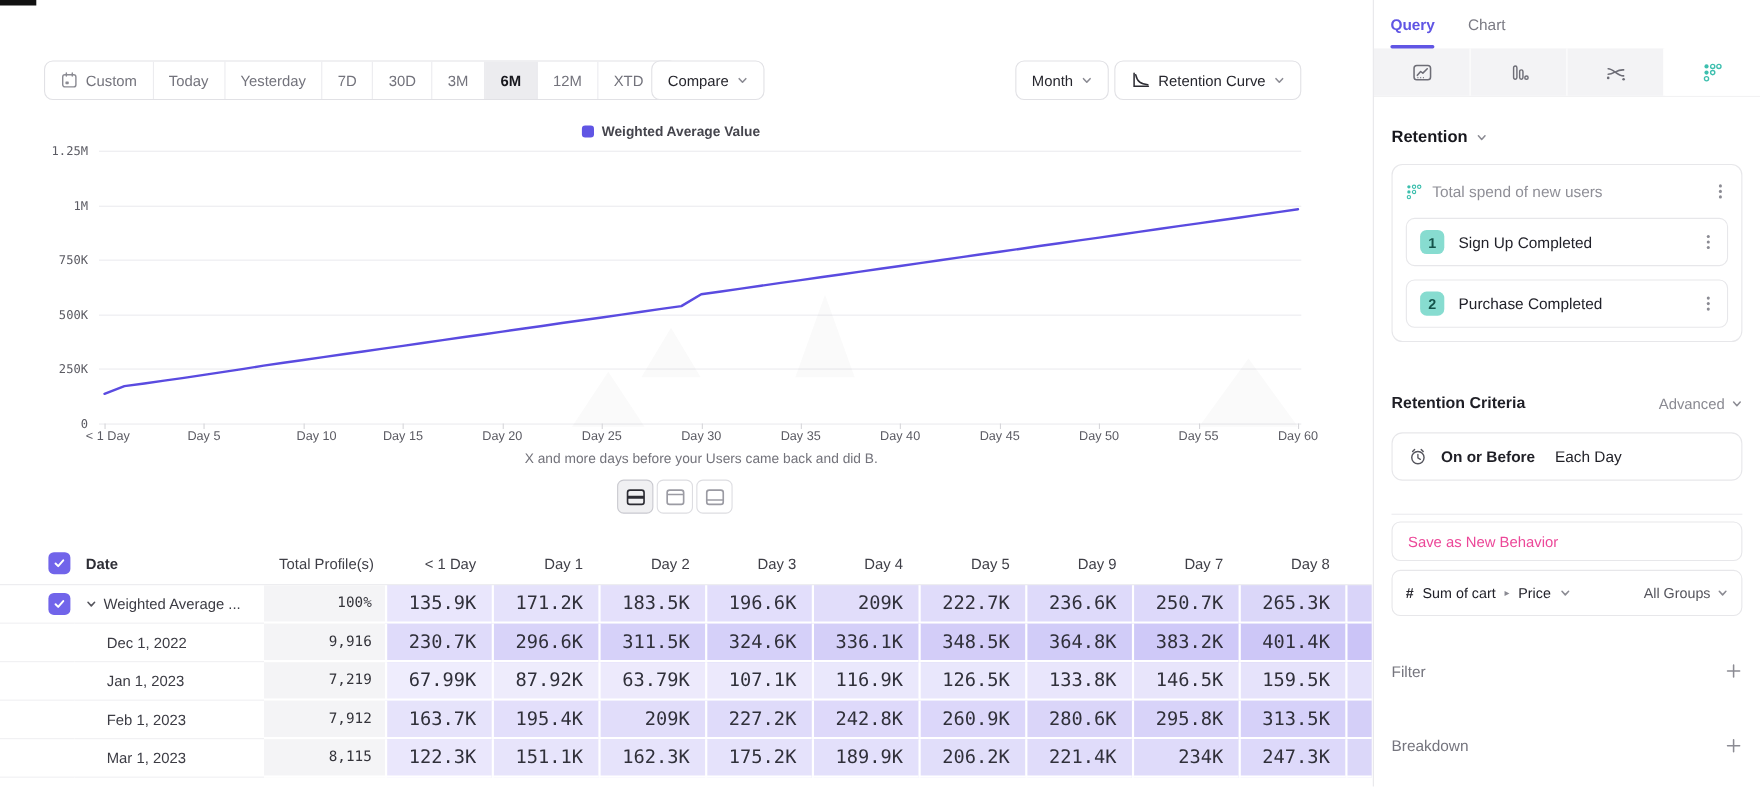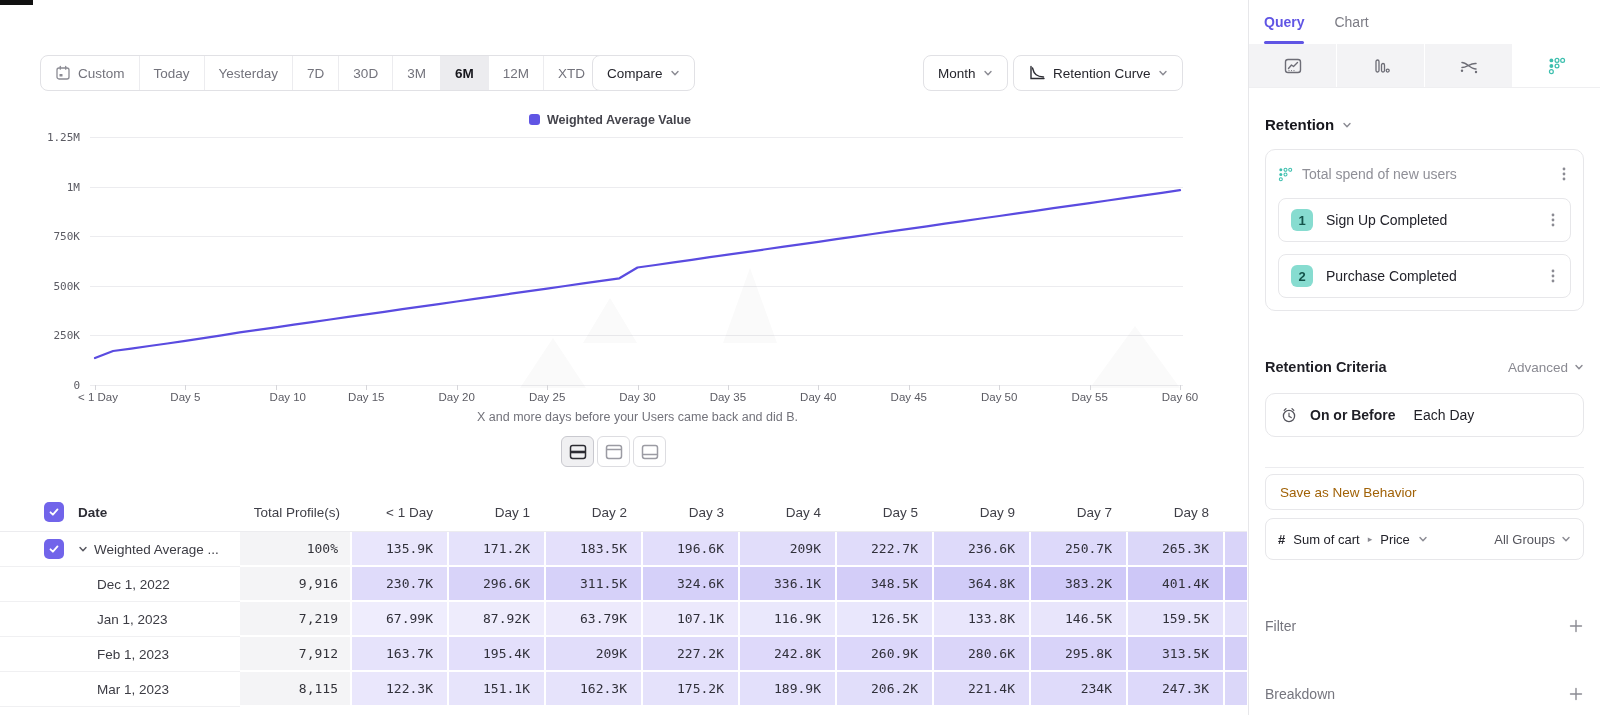--- a/index.html
+++ b/index.html
@@ -54,21 +54,21 @@
   .num-h { justify-content:flex-end; padding-right:14px; }
   .datecell { font-size:13.5px; color:#3c3c44; border-bottom:1px solid #f0f0f2; }
   .chkcell { justify-content:flex-end; padding-right:4px; border-bottom:1px solid #f0f0f2; }
   .thead .chkcell, .thead .datecell { border-bottom:none; }
   .checkbox { width:20px; height:20px; border-radius:5px; background:#7164ea; display:flex;
     align-items:center; justify-content:center; cursor:pointer; }
   .graycell { background:#f4f4f6; justify-content:flex-end; padding-right:12px;
     font-family:"DejaVu Sans Mono", monospace; font-size:13px; color:#33333a;
     border-bottom:2px solid #fff; }
   .valcell { justify-content:flex-end; padding-right:14px; font-family:"DejaVu Sans Mono", monospace;
-    font-size:13px; color:#30303a; border-left:2px solid #fff; border-bottom:2px solid #fff; }
+    font-size:17px; color:#30303a; border-left:2px solid #fff; border-bottom:2px solid #fff; }
   .partcell { border-left:2px solid #fff; border-bottom:2px solid #fff; }
   .expander { color:#55555d; margin:0 6px 0 10px; display:inline-flex; cursor:pointer; }
   .rowlabel { white-space:nowrap; overflow:hidden; }
   .indent { padding-left:29px; }
 
   
   .ptabs { height:44px; display:flex; align-items:center; padding-left:15px; gap:30px; }
   .ptab { font-size:14px; color:#7b7b84; cursor:pointer; position:relative; height:44px;
     display:flex; align-items:center; }
   .ptab.active { color:#6055e4; font-weight:bold; }
@@ -93,31 +93,31 @@
   .kebab { color:#8b8b93; display:inline-flex; cursor:pointer; }
   .crit-head { margin-top:48px; display:flex; align-items:center; }
   .crit-head .t { flex:1; font-size:14.5px; font-weight:bold; color:#1f1f26; }
   .crit-head .adv { font-size:13.5px; color:#8a8a92; display:flex; align-items:center; gap:6px; cursor:pointer; }
   .crit-card { margin-top:18px; border:1px solid #e7e7ea; border-radius:10px; height:44px;
     display:flex; align-items:center; gap:12px; padding:0 14px; cursor:pointer; }
   .crit-card .c1 { font-size:14px; font-weight:bold; color:#1f1f26; }
   .crit-card .c2 { font-size:14px; color:#1f1f26; margin-left:6px; }
   .pdivider { margin-top:30px; height:1px; background:#ececef; }
   .save-card { margin-top:6px; border:1px solid #e7e7ea; border-radius:8px; height:36px;
-    display:flex; align-items:center; padding:0 14px; font-size:13.5px; color:#a16207; cursor:pointer; }
+    display:flex; align-items:center; padding:0 14px; font-size:13.5px; color:#ec4899; cursor:pointer; }
   .agg-card { margin-top:8px; border:1px solid #e7e7ea; border-radius:8px; height:42px;
     display:flex; align-items:center; padding:0 12px; gap:8px; cursor:pointer; }
   .agg-card .hash { font-size:13px; color:#26262d; font-weight:bold; }
   .agg-card .prop { font-size:13px; color:#22222a;text-align:center; }
   .agg-card .tri { color:#8b8b93; font-size:9px; }
   .agg-card .grp { margin-left:auto; display:flex; align-items:center; gap:6px; font-size:13px;
     color:#55555d; }
   .addrow { display:flex; align-items:center; }
   .addrow .t { flex:1; font-size:14px; color:#75757e; }
-  .addrow.filter { margin-top:58px; }
+  .addrow.filter { margin-top:42px; }
   .addrow.breakdown { margin-top:52px; }
   .plus { color:#8b8b93; display:inline-flex; cursor:pointer; }
 </style>
 </head>
 <body>
 
 <div class="main">
   <div class="artifact"></div>
 
   <div class="seg" id="segRanges">

